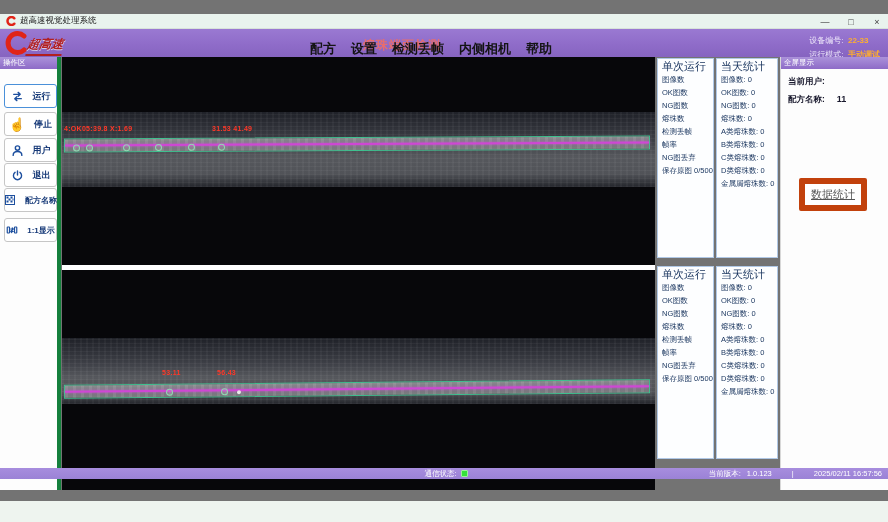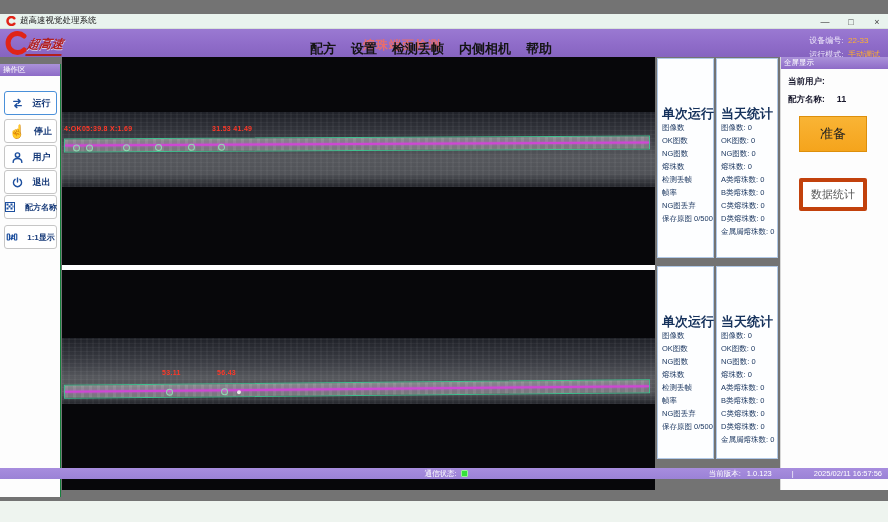--- a/index.html
+++ b/index.html
@@ -20,24 +20,24 @@
   .brand-c { position:absolute; left:4px; top:2px; width:24px; height:24px; }
   .brand-text { position:absolute; left:27px; top:7px; font-size:12px; font-weight:900; font-style:italic;
     color:#b21f1f; transform:skewX(-10deg); text-shadow:0.5px 0.5px 0 rgba(255,255,255,.65);
     border-bottom:2px solid #b21f1f; padding-bottom:1px; }
   .app-title { position:absolute; left:86px; top:4px; font-size:16px; font-weight:bold; color:#ffffff; letter-spacing:1px; }
   .subtitle { position:absolute; left:343px; top:8px; font-size:12px; font-weight:bold; color:#e86d6d; letter-spacing:1px;margin-left:20px; }
   .menu-item { font-size:13px; font-weight:bold; color:#141414; cursor:default; }
   .menus-wrap { position:absolute; left:310px; top:11px; display:flex; gap:15px; }
   .header-info { position:absolute; right:8px; top:3px; text-align:left; line-height:11px; }
   .info-label { font-size:8px; color:#efe9fb; }
-  .info-value { font-size:8px; font-weight:normal; color:#ffb02e; }
-
-  
-  .sidebar { position:absolute; left:0; top:57px; width:61px; height:433px; background:#fdfdfd; border-right:1px solid #15803d;margin-top:7px; }
+  .info-value { font-size:8px; font-weight:bold; color:#ffb02e; }
+
+  
+  .sidebar { position:absolute; left:0; top:57px; width:61px; height:433px; background:#fdfdfd; border-right:4px solid #15803d; }
   .panel-cap { height:12px; background:linear-gradient(180deg,#ab92da 0%,#8d6bc7 100%);
     color:#ffffff; font-size:7.5px; line-height:12px; padding-left:3px; }
   .side-btn { position:absolute; left:4px; width:53px; height:24px; background:#ffffff;
     border:1px solid #c6c6c6; border-radius:3px; display:flex; align-items:center; justify-content:center;
     gap:3px; cursor:default; }
   .side-btn.active { border:1.5px solid #4a90d9; }
   .side-btn .lbl { font-size:9px; font-weight:bold; color:#173a78; white-space:nowrap;padding-left:6px; }
   .side-btn.small .lbl { font-size:8px; }
   .side-btn svg { flex:0 0 auto; }
   .hand-glyph { font-size:13px; color:#1d4f9e; line-height:13px; }
@@ -68,35 +68,35 @@
   .anno { position:absolute; font-size:7px; font-weight:bold; color:#ff3828; white-space:nowrap;
     letter-spacing:.3px; }
 
   
   .stats { position:absolute; left:657px; width:121px; }
   .stats-1 { top:58px; height:200px; }
   .stats-2 { top:266px; height:193px; }
   .gbox { position:absolute; top:0; bottom:0; border:1px solid #b0c8e6; background:#fdfeff; padding:2px 0 0 4px; }
   .gbox.run { left:0; width:57px; }
   .gbox.day { left:59px; width:62px; }
-  .gbox-title { font-size:13px; font-weight:bold; color:#16325c; height:10px; line-height:10px; margin-bottom:2px; white-space:nowrap;margin-top:48px; }
+  .gbox-title { font-size:11px; font-weight:normal; color:#16325c; height:10px; line-height:10px; margin-bottom:2px; white-space:nowrap; }
   .srow { font-size:7.5px; color:#16325c; height:13px; line-height:13px; white-space:nowrap; }
 
   
   .info-panel { position:absolute; left:780px; top:57px; width:108px; height:433px; background:#fdfdfd; border-left:1px solid #d8d8d8; }
   .info-row { font-size:8.5px; font-weight:bold; color:#1a1a2e; padding-left:7px; white-space:nowrap; }
   .row-user { margin-top:7px; }
   .row-recipe { margin-top:6px; }
   .recipe-val { margin-left:12px; font-size:9px; }
   .btn-prepare { position:absolute; left:18px; top:59px; width:68px; height:36px;
     background:linear-gradient(180deg,#f9b435 0%,#f5a41c 100%); border:1px solid #dd8f0c;
     font-size:13px; color:#222; font-family:inherit; cursor:default; }
   .btn-datastats { position:absolute; left:18px; top:121px; width:68px; height:33px;
-    background:#ffffff; border:4px solid #c2410c; border-radius:2px;
-    font-size:11px; color:#555; font-family:inherit; cursor:default; }
+    background:#ffffff; border:6px solid #c2410c; border-radius:2px;
+    font-size:11px; color:#555; font-family:inherit; cursor:default;text-decoration:underline; }
 
   
   .statusbar { position:absolute; left:0; top:468px; width:888px; height:11px;
     background:linear-gradient(180deg,#a78dde 0%,#9b82d6 100%); color:#ffffff; font-size:7.5px;
     display:flex; align-items:center;justify-content:center; }
   .comm-label { margin-left:4px; }
   .comm-dot { width:7px; height:7px; margin-left:4px; background:#35e23c; border:1px solid #9cf29c; border-radius:1px; }
   .status-right { position:absolute; right:6px; display:flex; align-items:center; gap:6px; }
   .status-divider { margin:0 14px; }
   .below-bar { position:absolute; left:0; top:501px; width:888px; height:21px; background:#eef4ef; }
@@ -307,21 +307,20 @@
   </div>
 
   <div class="info-panel">
     <div class="panel-cap">全屏显示</div>
     <div class="info-row row-user">
       <span>当前用户:</span>
     </div>
     <div class="info-row row-recipe">
       <span>配方名称:</span><span class="recipe-val">11</span>
     </div>
-    <button class="btn-prepare">准备</button>
     <button class="btn-datastats">数据统计</button>
   </div>
 
   <div class="statusbar">
     <span class="comm-label">通信状态:</span>
     <span class="comm-dot"></span>
     <span class="status-right">
       <span>当前版本:</span>
       <span>1.0.123</span>
       <span class="status-divider">|</span>

